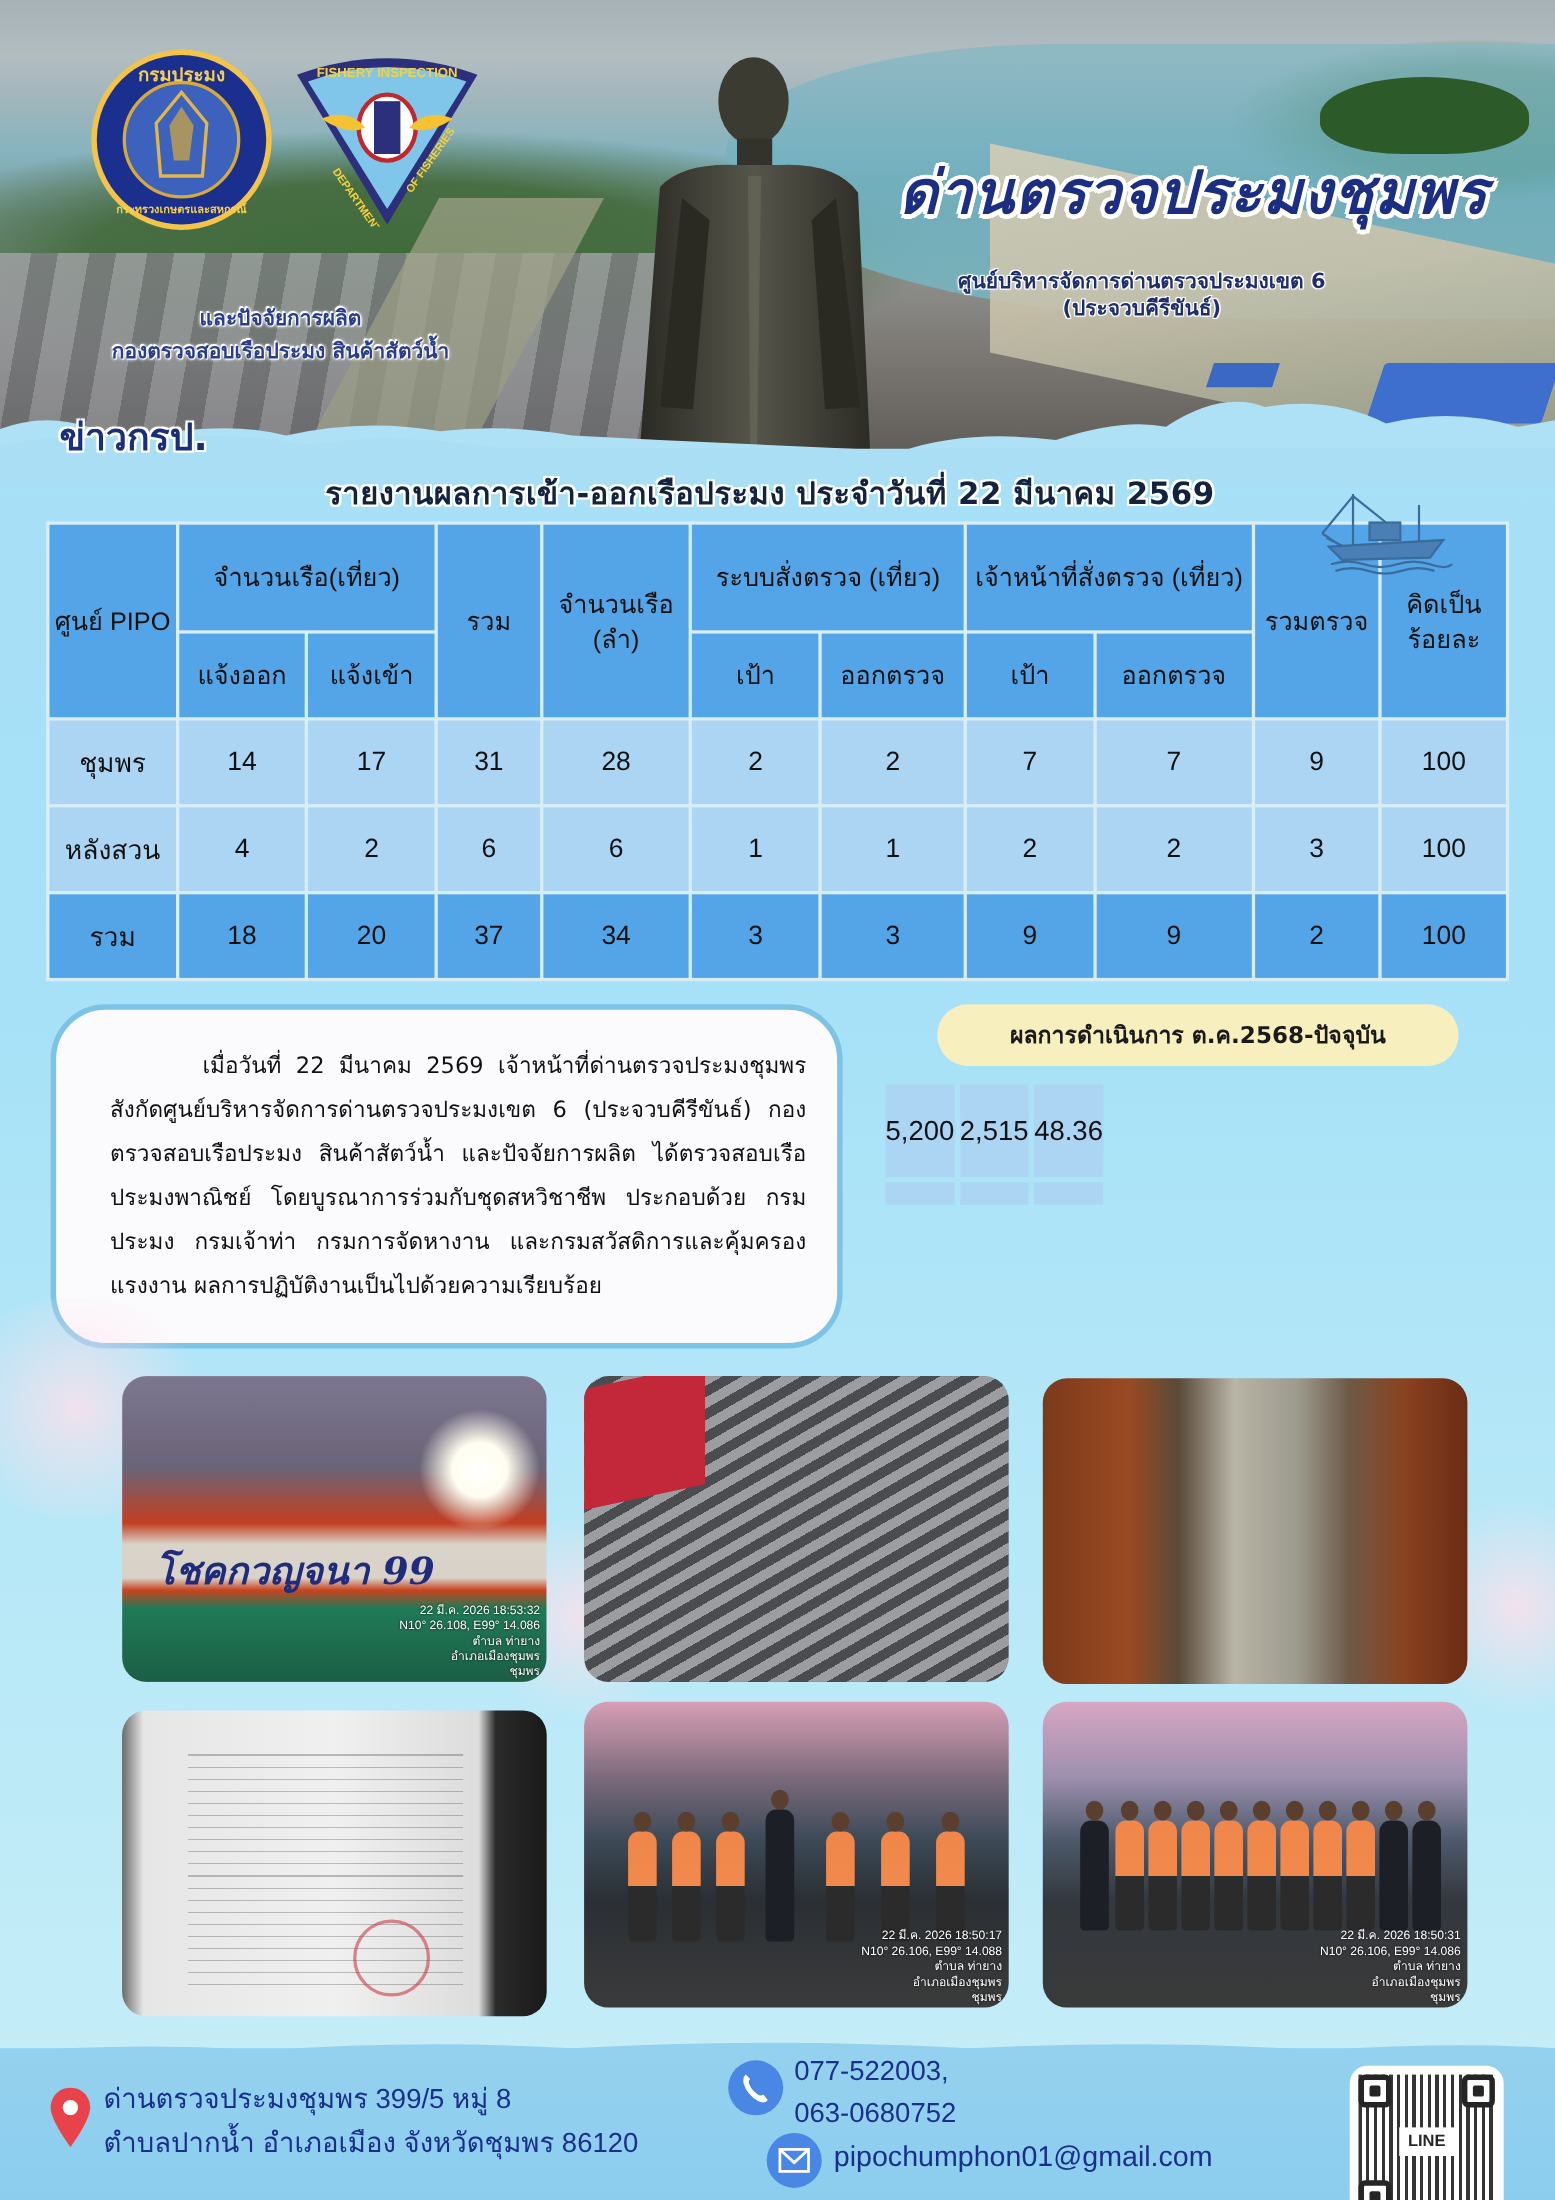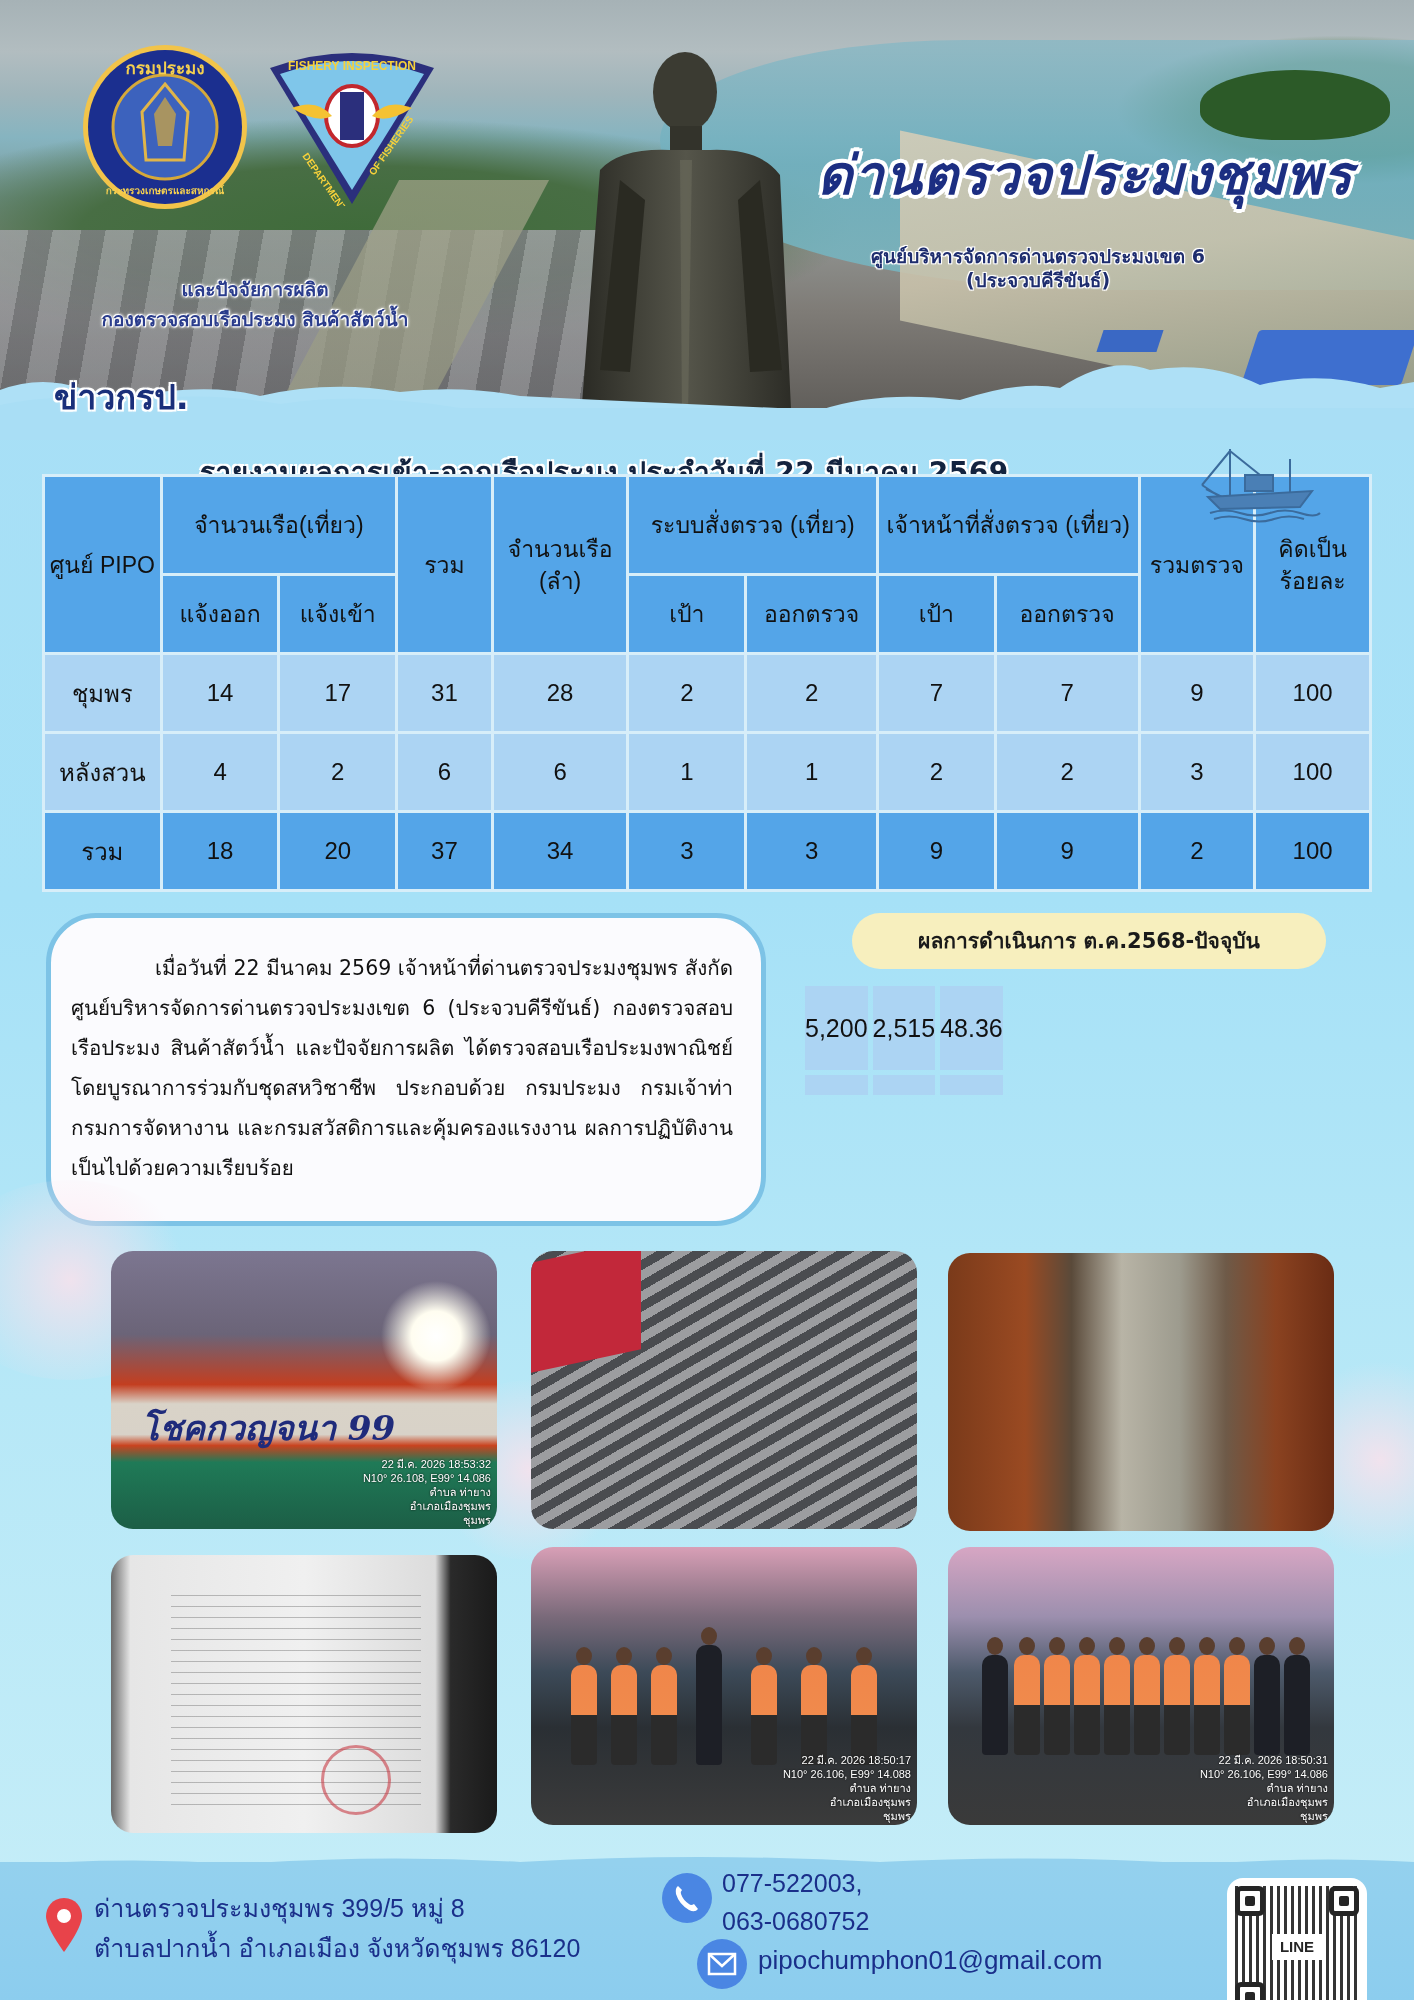--- a/index.html
+++ b/index.html
@@ -92,21 +92,21 @@
     text-shadow: 3px 3px 0 #fff, -3px -3px 0 #fff, 3px -3px 0 #fff, -3px 3px 0 #fff, 0 4px 0 #fff, 4px 0 0 #fff, 0 -4px 0 #fff, -4px 0 0 #fff;
   }
   .sub-right {
     position: absolute; left: 828px; top: 244px; width: 420px; text-align: center;
     font-size: 19px; line-height: 24px; color: #1e2d6e; font-weight: bold;
     text-shadow: 0 0 3px #fff, 1px 1px 0 #fff, -1px -1px 0 #fff, 1px -1px 0 #fff, -1px 1px 0 #fff;
   }
 
   
   .report-title {
-    position: absolute; left: 200px; top: 450px; width: 1000px; 
+    position: absolute; left: 200px; top: 426px; width: 1000px; text-align: center;
     font-size: 28px; font-weight: bold; color: #13233f; letter-spacing: .5px;
     text-shadow: 2px 2px 0 #fff, -2px -2px 0 #fff, 2px -2px 0 #fff, -2px 2px 0 #fff, 0 2px 0 #fff, 2px 0 0 #fff;
   }
   .boat-icon {
     position: absolute; left: 1190px; top: 445px; width: 140px; height: 80px;
   }
 
   
   .main-table {
     position: absolute; left: 42px; top: 474px; width: 1330px;
@@ -124,21 +124,21 @@
     background: #acd4f3; font-size: 24px; height: 76px;
   }
   .main-table tr.total td { background: #54a5e8; }
   .main-table .hdr-top { height: 96px; }
   .main-table .hdr-bot { height: 76px; }
 
   
   .narrative {
     position: absolute; left: 46px; top: 913px; width: 720px; height: 313px;
     background: #fbfbfe; border: 5px solid #7dc3e6; border-radius: 50px;
-    padding: 30px 28px 0 20px;
+    padding: 30px 28px 0 49px;
     font-family: "DejaVu Sans", sans-serif; font-size: 20.5px; line-height: 40px; color: #111;
     text-align: justify;
   }
   .narrative p { text-indent: 84px; }
 
   
   .results-pill {
     position: absolute; left: 852px; top: 913px; width: 474px; height: 56px;
     background: #f7efbe; border-radius: 28px;
     font-size: 21px; font-weight: bold; color: #1a1a1a; text-align: center; line-height: 56px;

